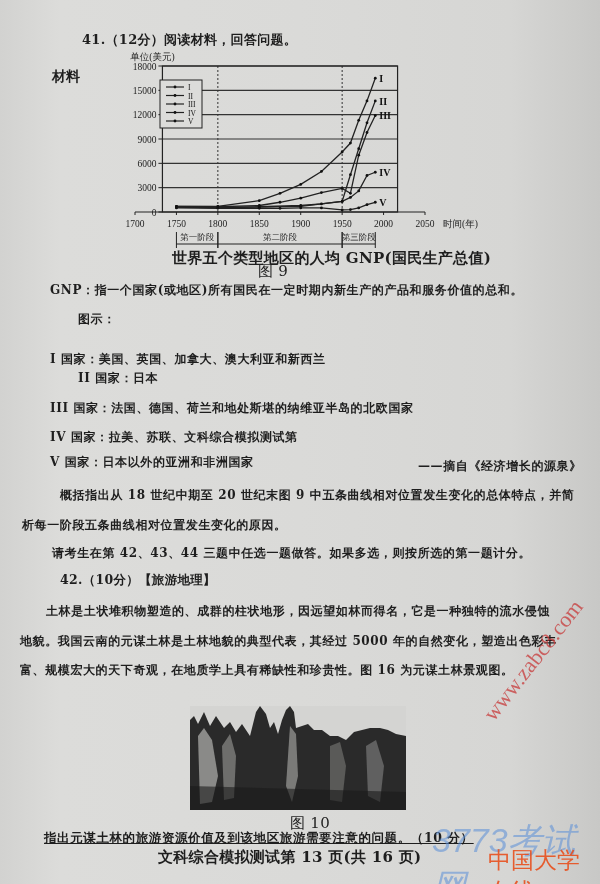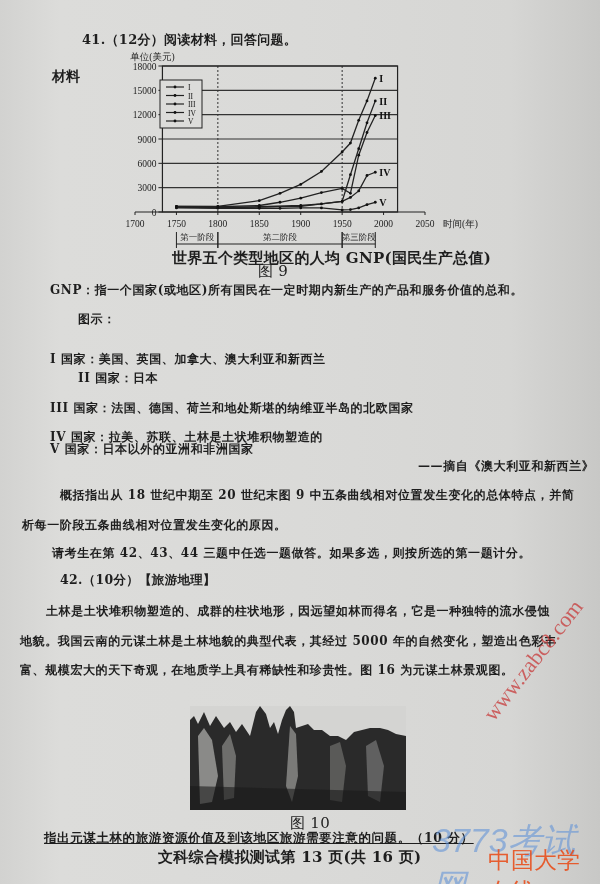--- a/index.html
+++ b/index.html
@@ -174,23 +174,23 @@
 </svg>
 
 <div class="abs t caption bold" style="left:172px;top:250px;">世界五个类型地区的人均 GNP(国民生产总值)</div>
 <div class="abs t caption" style="left:258px;top:263px;">图 9</div>
 
 <div class="abs t p" style="top:282px;">GNP：指一个国家(或地区)所有国民在一定时期内新生产的产品和服务价值的总和。</div>
 <div class="abs t p" style="top:311px;padding-left:28px;">图示：</div>
 <div class="abs t p" style="top:340px;margin-top:11px;">I 国家：美国、英国、加拿大、澳大利亚和新西兰</div>
 <div class="abs t p" style="top:370px;margin-left:28px;">II 国家：日本</div>
 <div class="abs t p" style="top:400px;">III 国家：法国、德国、荷兰和地处斯堪的纳维亚半岛的北欧国家</div>
-<div class="abs t p" style="top:429px;">IV 国家：拉美、苏联、土林是土状堆积物塑造的</div>
-<div class="abs t p" style="top:441px;">V 国家：日本以外的亚洲和非洲国家</div>
-<div class="abs t p" style="left:418px;top:458px;">——摘自《澳大利亚和新西兰》</div>
+<div class="abs t p" style="top:429px;">IV 国家：拉美、苏联、文科综合模拟测试第</div>
+<div class="abs t p" style="top:454px;">V 国家：日本以外的亚洲和非洲国家</div>
+<div class="abs t p" style="left:418px;top:458px;">——摘自《经济增长的源泉》</div>
 
 <div class="abs t p" style="left:60px;top:487px;">概括指出从 18 世纪中期至 20 世纪末图 9 中五条曲线相对位置发生变化的总体特点，并简</div>
 <div class="abs t p" style="left:22px;top:517px;">析每一阶段五条曲线相对位置发生变化的原因。</div>
 
 <div class="abs t p" style="left:52px;top:545px;">请考生在第 42、43、44 三题中任选一题做答。如果多选，则按所选的第一题计分。</div>
 
 <div class="abs t bold" style="left:60px;top:572px;font-size:12.5px;">42.（10分）【旅游地理】</div>
 <div class="abs t p" style="left:46px;top:603px;">土林是土状堆积物塑造的、成群的柱状地形，因远望如林而得名，它是一种独特的流水侵蚀</div>
 <div class="abs t p" style="left:20px;top:633px;">地貌。我国云南的元谋土林是土林地貌的典型代表，其经过 5000 年的自然变化，塑造出色彩丰</div>
 <div class="abs t p" style="left:20px;top:662px;">富、规模宏大的天下奇观，在地质学上具有稀缺性和珍贵性。图 16 为元谋土林景观图。</div>

